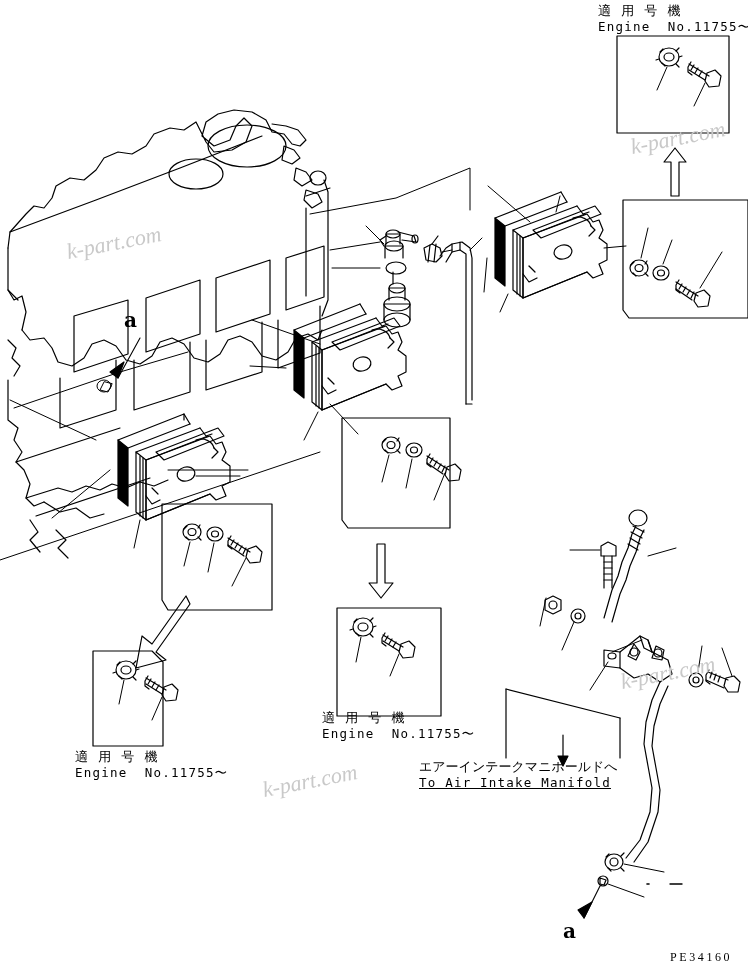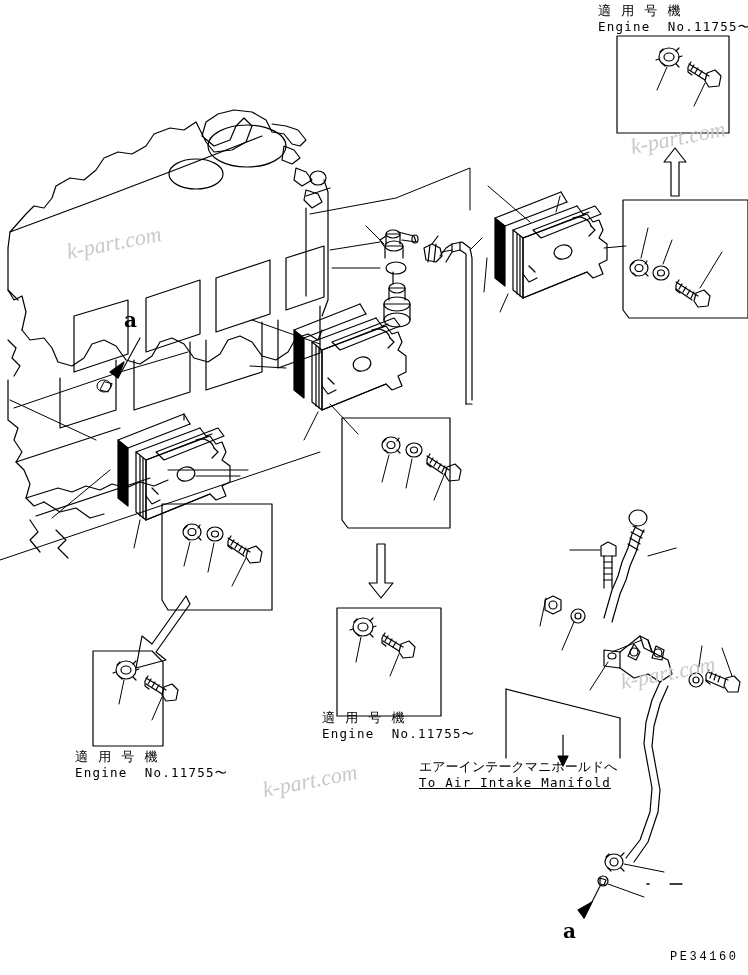--- a/index.html
+++ b/index.html
@@ -37,21 +37,21 @@
     font-family: "DejaVu Sans Mono", monospace;
     font-size: 12.5px;
     letter-spacing: 1.2px;
   }
   .ref-a {
     font-family: "DejaVu Serif", serif;
     font-size: 20px;
     font-weight: 700;
   }
   .partno {
-    font-family: Liberation Mono, monospace;
+    font-family: Liberation Serif, serif;
     font-size: 12px;
     letter-spacing: 2.6px;
   }
   .wm {
     position: absolute;
     color: #c9c9c9;
     font-family: "Liberation Serif", serif;
     font-size: 22px;
     font-style: italic;
     white-space: nowrap;

